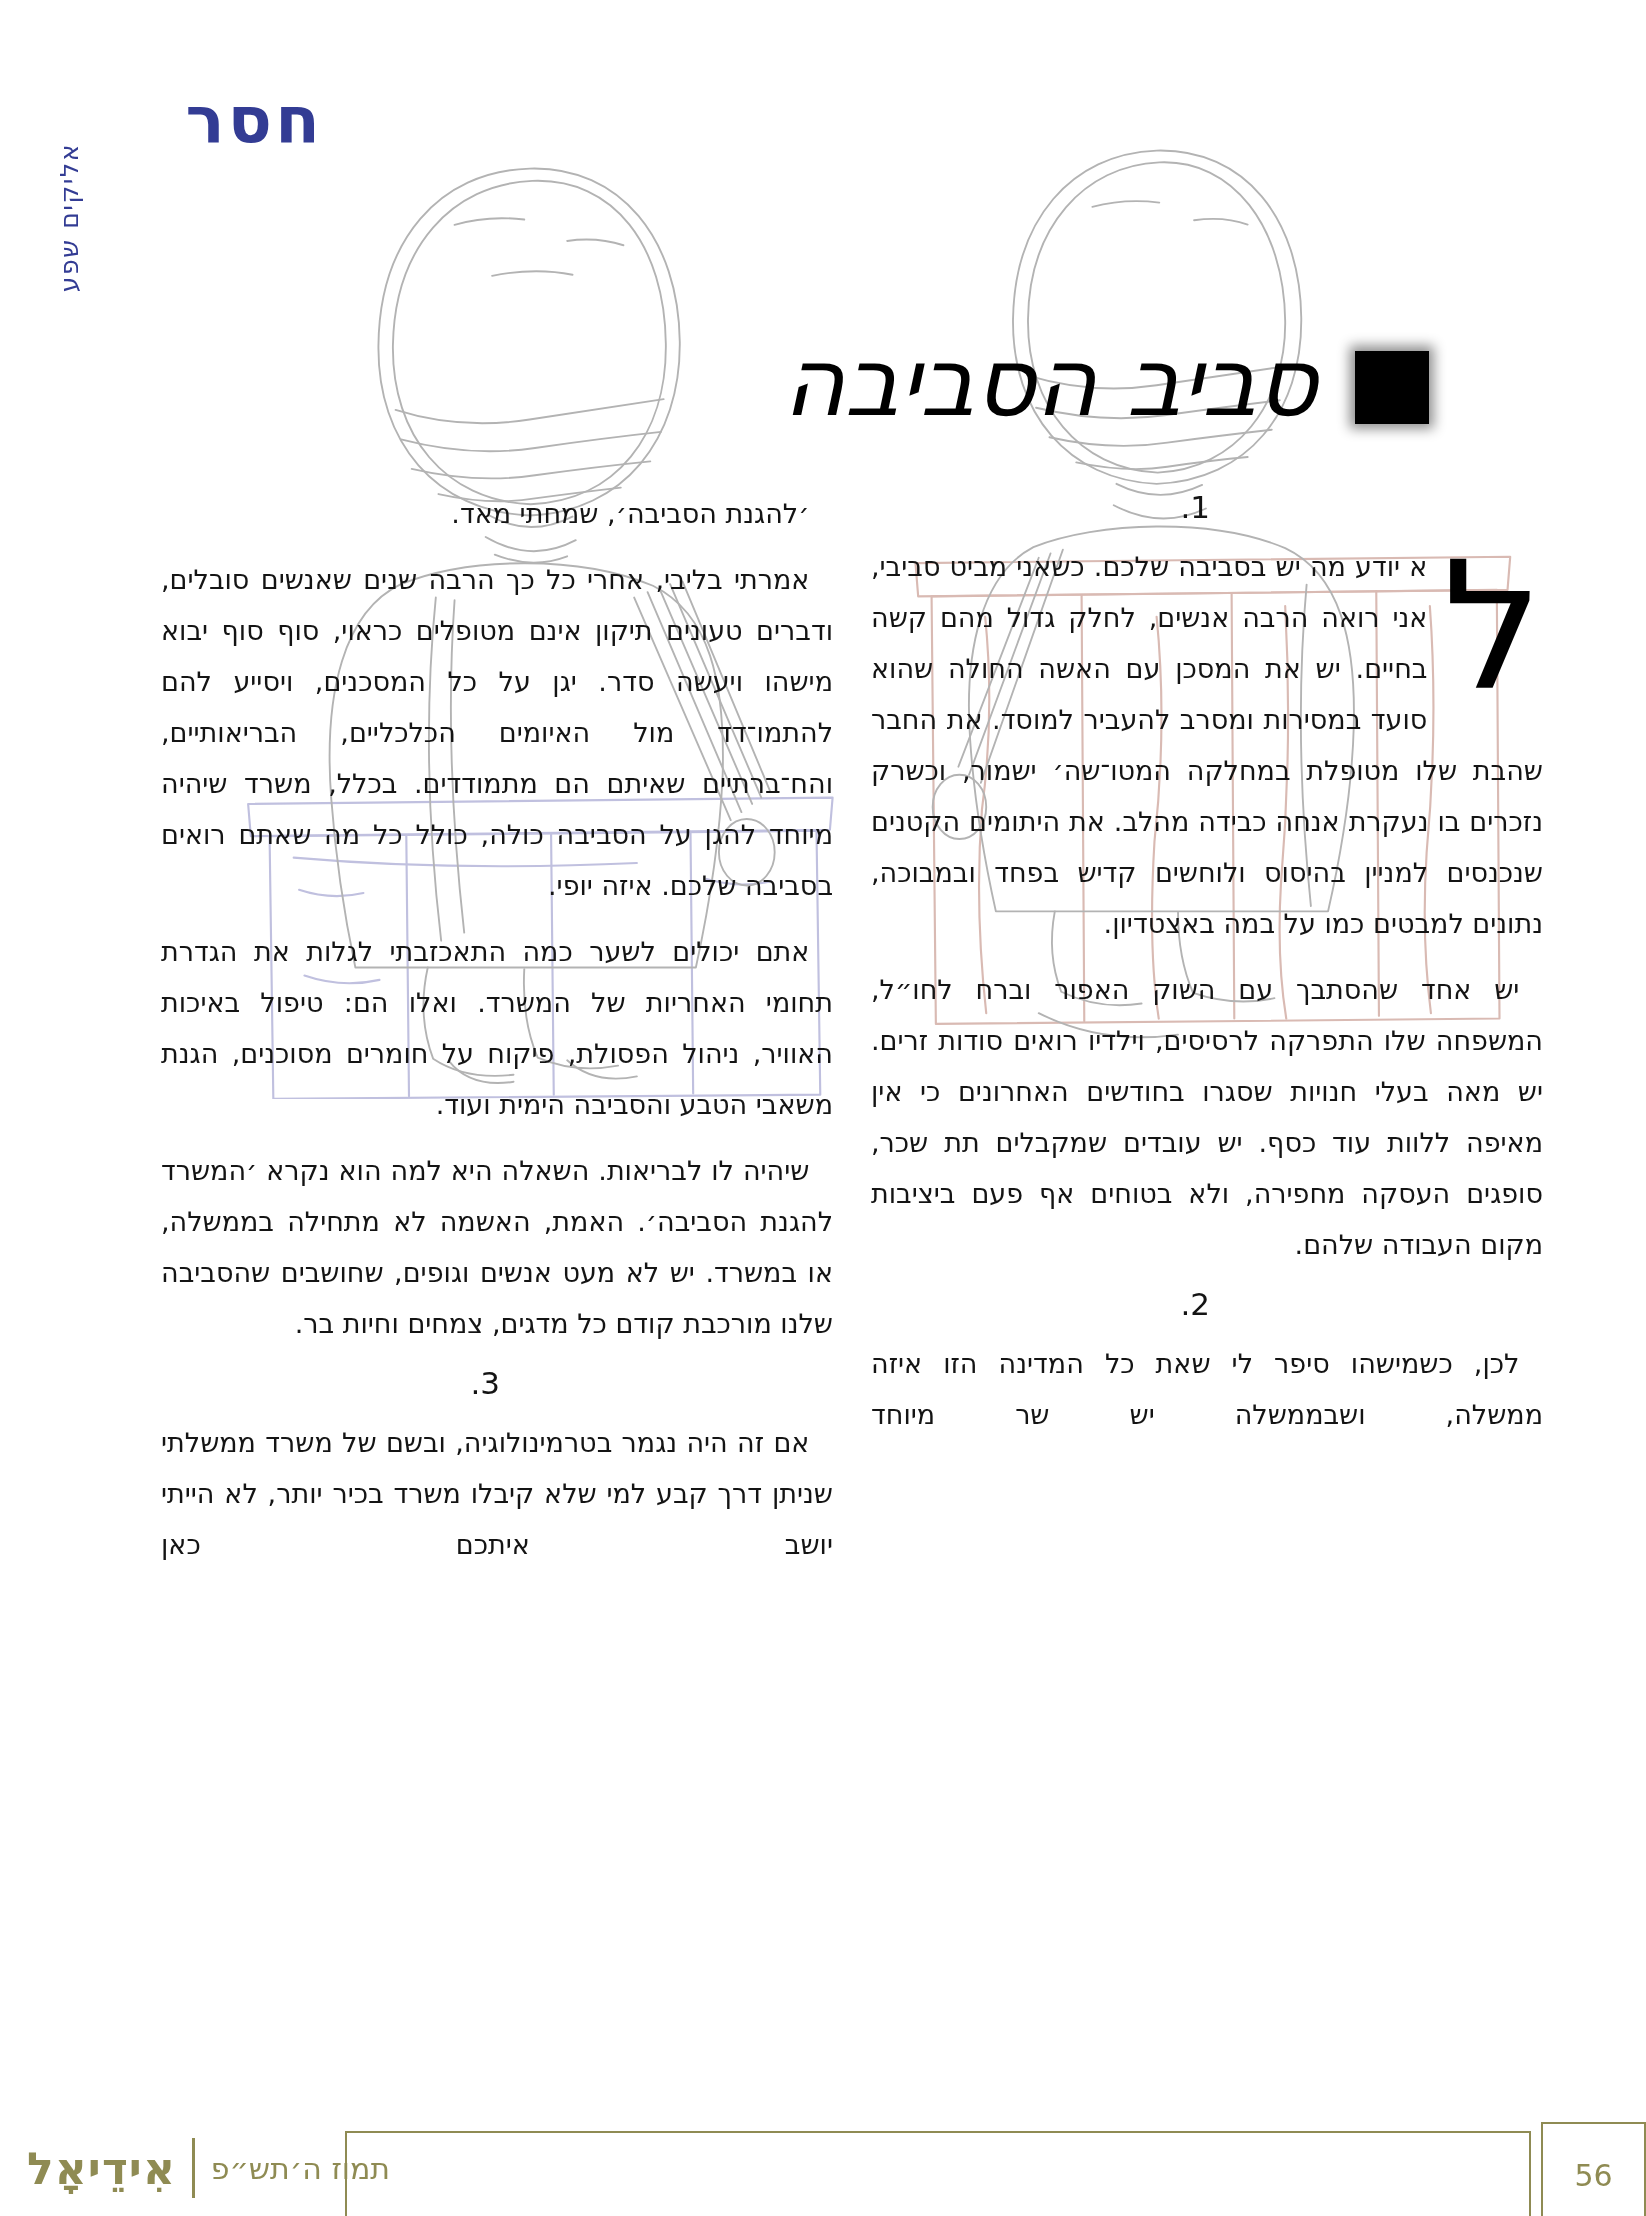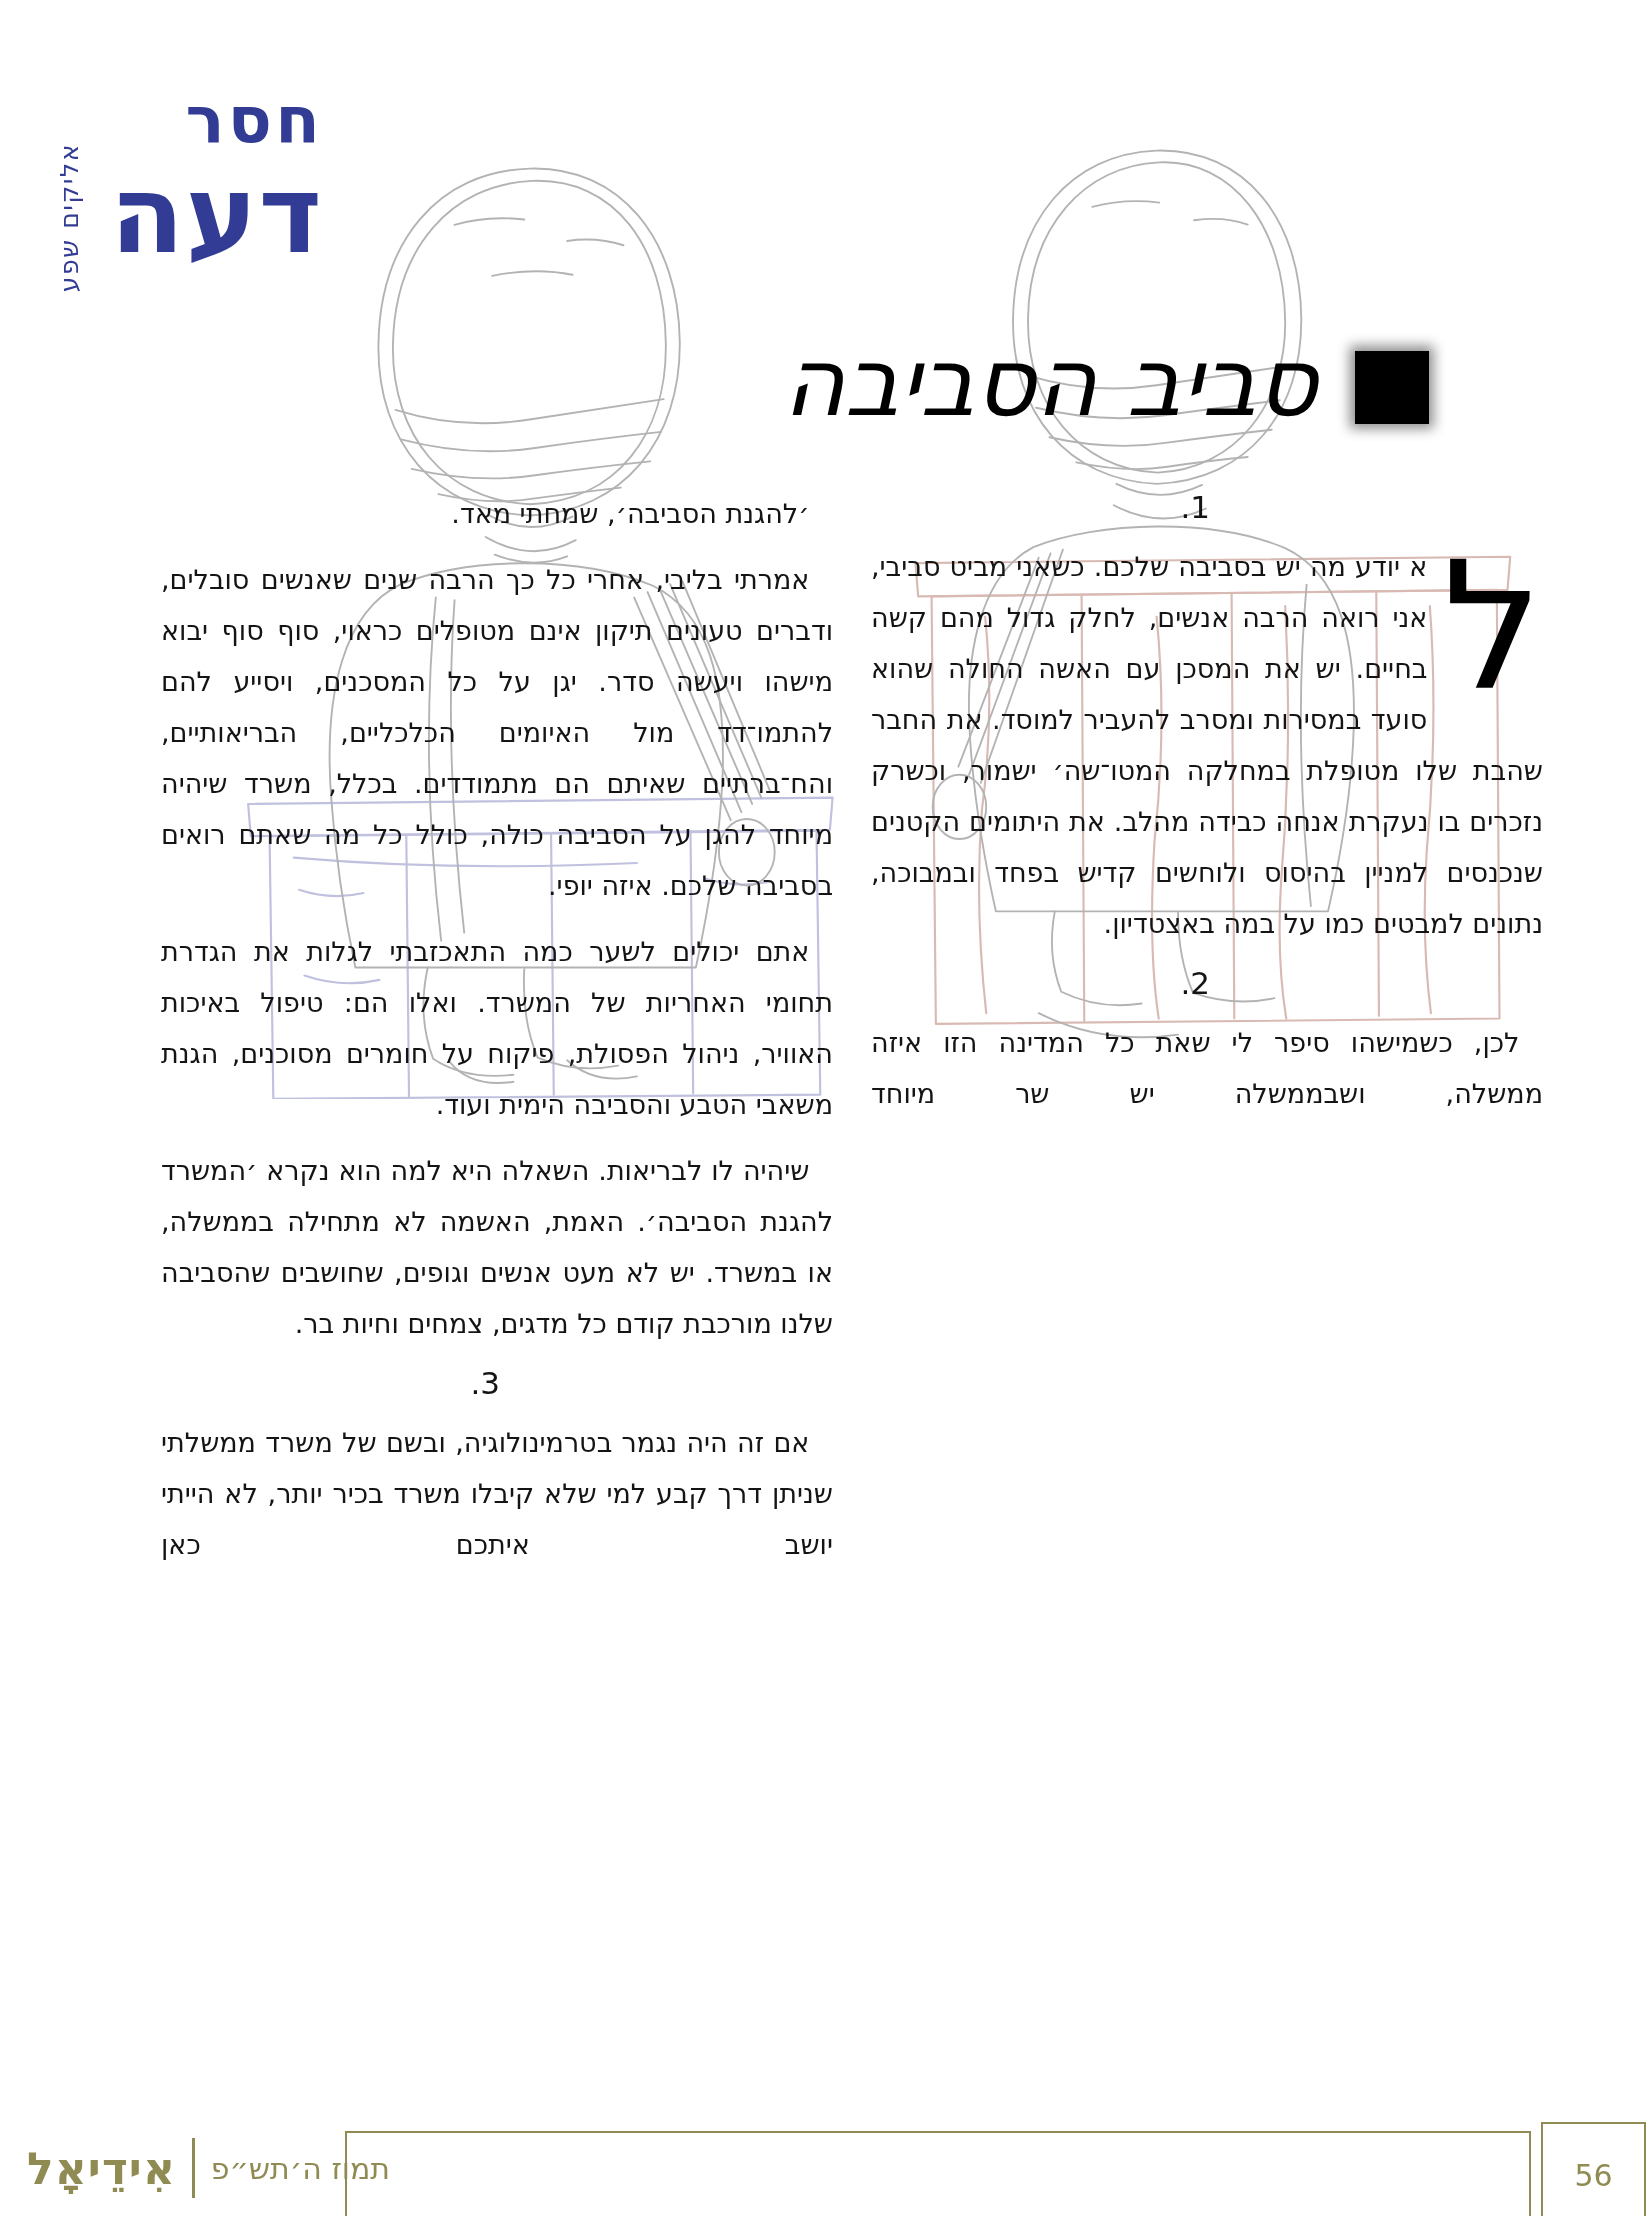--- a/index.html
+++ b/index.html
@@ -164,29 +164,29 @@
       <path d="M330,1450 q-15,80 12,150 q70,34 150,22"></path>
       <path d="M560,1452 q0,85 28,150 q76,26 152,10"></path>
       <path d="M300,1640 q120,60 260,40"></path>
       <path d="M800,840 q-25,280 8,600"></path>
     </g>
   </svg>
 
   <div class="author-vertical">אליקים שפע</div>
   <div class="kicker">
     <span class="kicker-l1">חסר</span>
-    <span class="kicker-l2">דעה</span>
   </div>
 
   <div class="article-title">סביב הסביבה</div>
   <div class="title-square"></div>
 
   <div class="col col-right">
     <p class="sec sec-1">1.</p>
     <p class="flush"><span class="dropcap">ל</span><span>א יודע מה יש בסביבה שלכם. כשאני מביט סביבי, אני רואה הרבה אנשים, לחלק גדול מהם קשה בחיים. יש את המסכן עם האשה החולה שהוא סועד במסירות ומסרב להעביר למוסד. את החבר שהבת שלו מטופלת במחלקה המטו־שה׳ ישמור, וכשרק נזכרים בו נעקרת אנחה כבידה מהלב. את היתומים הקטנים שנכנסים למניין בהיסוס ולוחשים קדיש בפחד ובמבוכה, נתונים למבטים כמו על במה באצטדיון.</span></p>
+    <p>יש אחד שהסתבך עם השוק האפור וברח לחו״ל, המשפחה שלו התפרקה לרסיסים, וילדיו רואים סודות זרים. יש מאה בעלי חנויות שסגרו בחודשים האחרונים כי אין מאיפה ללוות עוד כסף. יש עובדים שמקבלים תת שכר, סופגים העסקה מחפירה, ולא בטוחים אף פעם ביציבות מקום העבודה שלהם.</p>
     <p class="sec sec-2">2.</p>
     <p class="cont">לכן, כשמישהו סיפר לי שאת כל המדינה הזו איזה ממשלה, ושבממשלה יש שר מיוחד</p>
   </div>
 
   <div class="col col-left">
     <p>׳להגנת הסביבה׳, שמחתי מאד.</p>
     <p>אמרתי בליבי, אחרי כל כך הרבה שנים שאנשים סובלים, ודברים טעונים תיקון אינם מטופלים כראוי, סוף סוף יבוא מישהו ויעשה סדר. יגן על כל המסכנים, ויסייע להם להתמו־דד מול האיומים הכלכליים, הבריאותיים, והח־ברתיים שאיתם הם מתמודדים. בכלל, משרד שיהיה מיוחד להגן על הסביבה כולה, כולל כל מה שאתם רואים בסביבה שלכם. איזה יופי.</p>
     <p>אתם יכולים לשער כמה התאכזבתי לגלות את הגדרת תחומי האחריות של המשרד. ואלו הם: טיפול באיכות האוויר, ניהול הפסולת, פיקוח על חומרים מסוכנים, הגנת משאבי הטבע והסביבה הימית ועוד.</p>
     <p>שיהיה לו לבריאות. השאלה היא למה הוא נקרא ׳המשרד להגנת הסביבה׳. האמת, האשמה לא מתחילה בממשלה, או במשרד. יש לא מעט אנשים וגופים, שחושבים שהסביבה שלנו מורכבת קודם כל מדגים, צמחים וחיות בר.</p>
     <p class="sec sec-3">3.</p>

